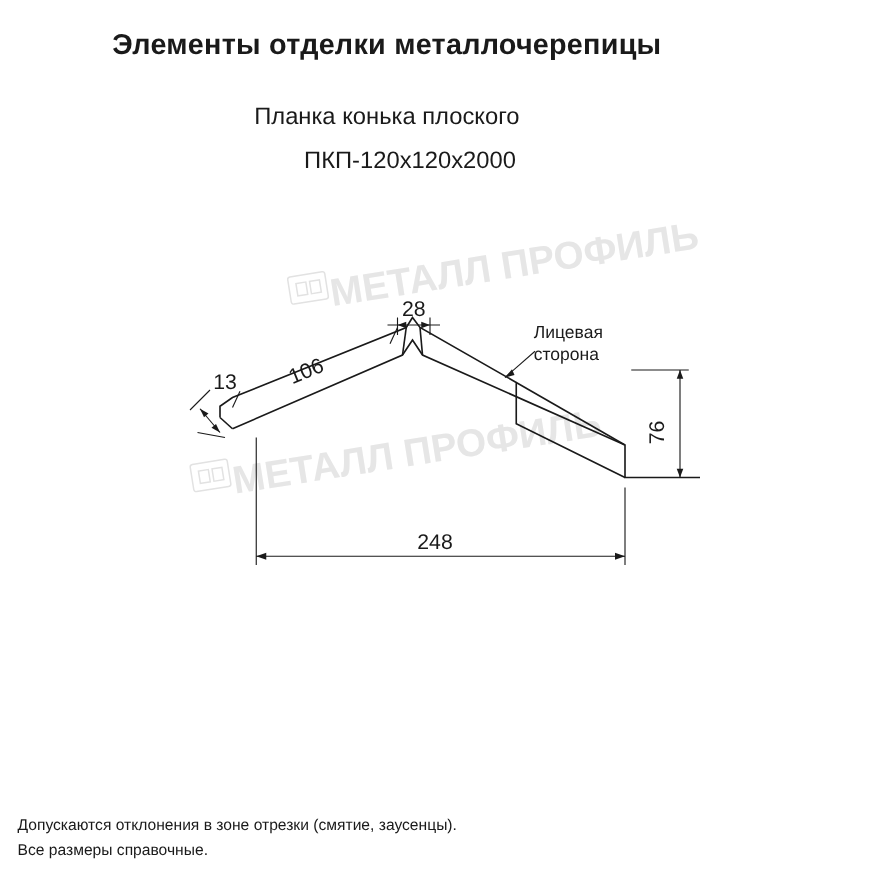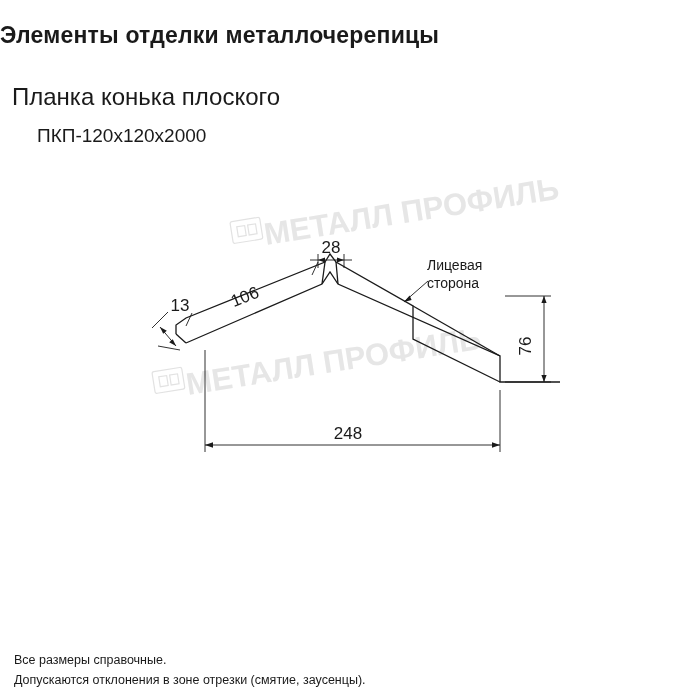--- a/index.html
+++ b/index.html
@@ -17,31 +17,31 @@
   }
   .page {
     position: absolute;
     inset: 0;
   }
   .title-block {
     position: absolute;
     top: 22px;
     left: 0;
     width: 619px;
-    text-align: left;
+    text-align: center;
   }
   .main-title {
     font-size: 23px;
     font-weight: bold;
     letter-spacing: 0.2px;
     line-height: 1.2;
     margin: 0;
   }
   .sub-title {
-    font-size: 24px;
+    font-size: 19px;
     font-weight: normal;
     margin: 12px;
     margin-top: 32px;
     line-height: 1.25;
   }
   .sub-title2 {
     font-size: 19px;
     font-weight: normal;
     margin: 0;
     margin-top: 8px;
@@ -182,17 +182,17 @@
         <line x1="205" y1="295" x2="500" y2="295"></line>
         <path d="M 205 295 l 8 -2.8 l 0 5.6 z" fill="#1a1a1a" stroke="none"></path>
         <path d="M 500 295 l -8 -2.8 l 0 5.6 z" fill="#1a1a1a" stroke="none"></path>
       </g>
       <text class="dimtext" x="348" y="289" text-anchor="middle">248</text>
 
     </svg>
   </div>
 
   <div class="footnotes">
+    <div>Допускаются отклонения в зоне отрезки (смятие, заусенцы).</div>
     <div>Все размеры справочные.</div>
-    <div>Допускаются отклонения в зоне отрезки (смятие, заусенцы).</div>
   </div>
 
 </div>
 
 </body></html>

